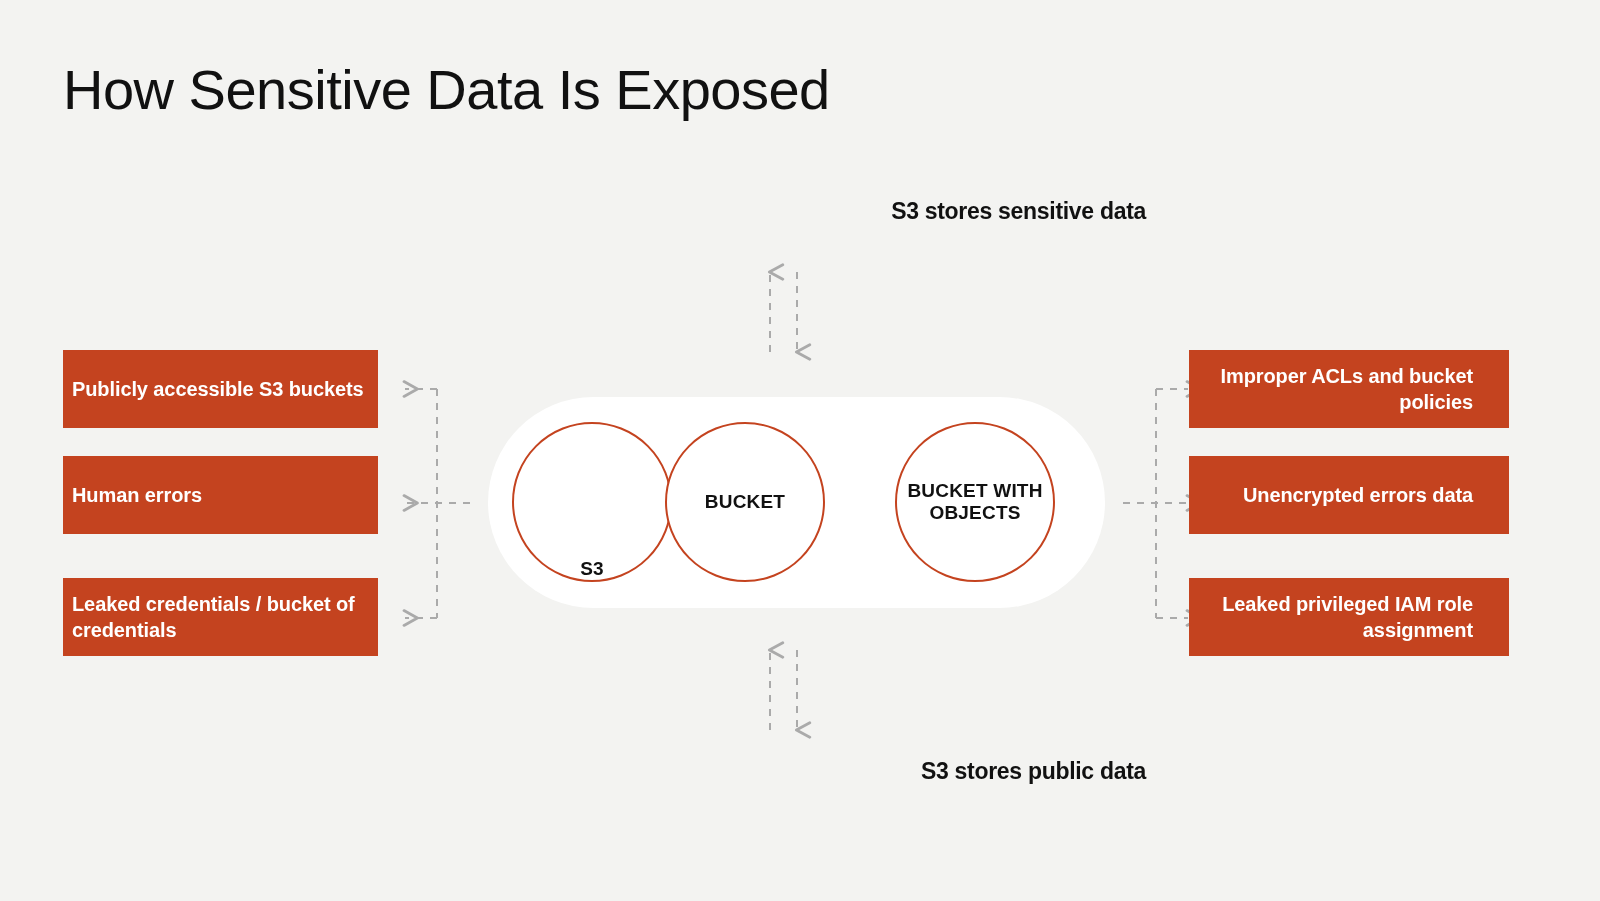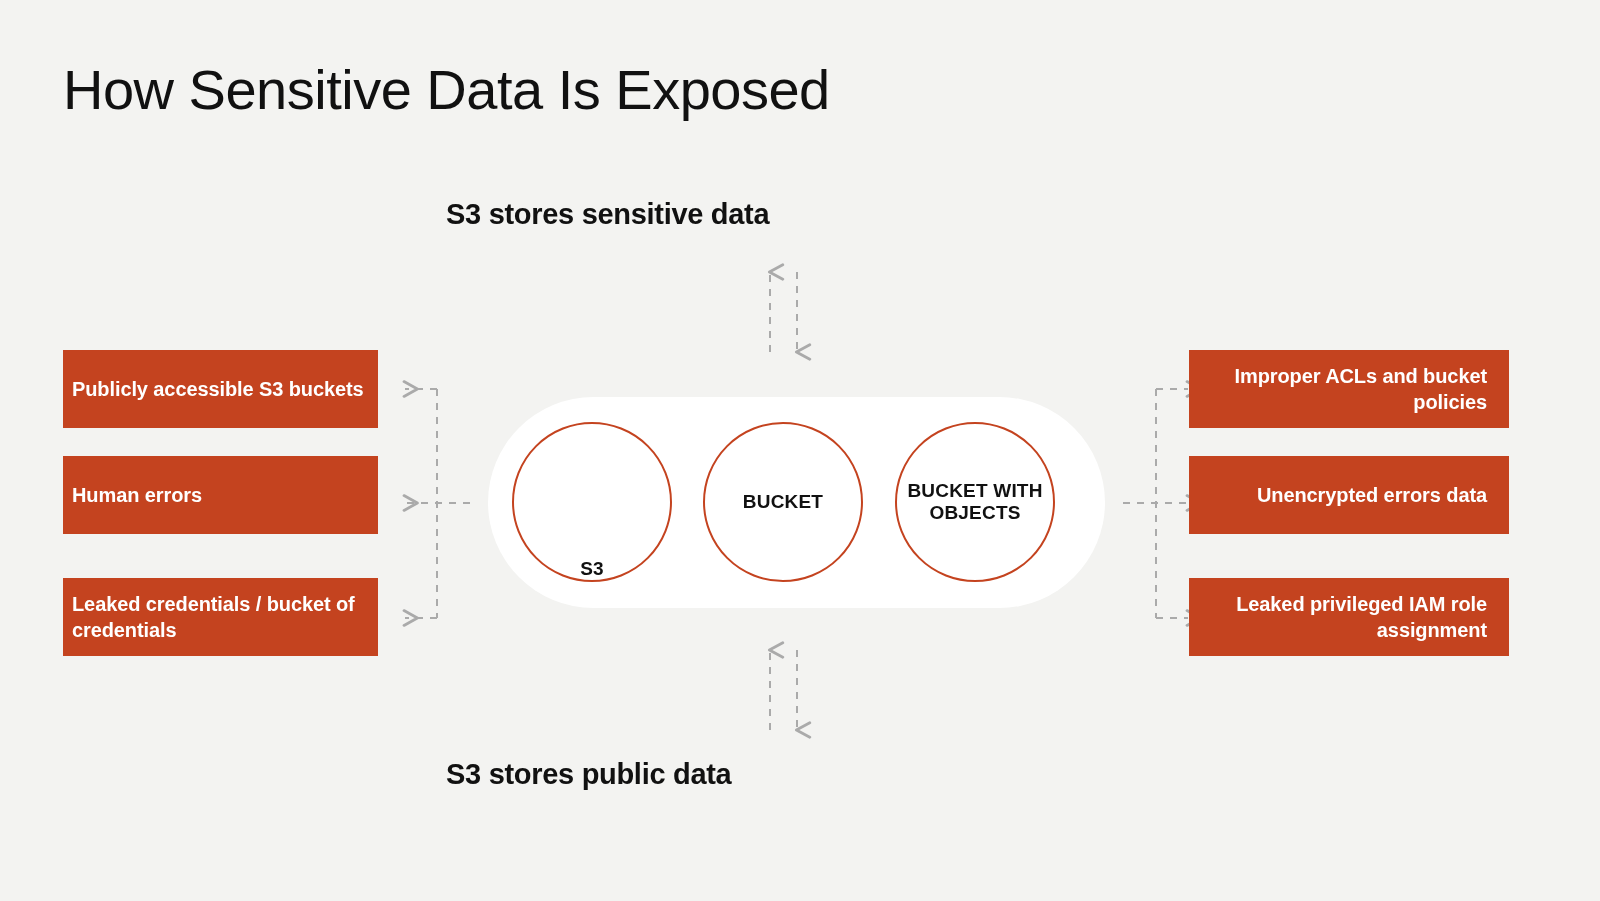--- a/index.html
+++ b/index.html
@@ -29,26 +29,26 @@
     font-size: 56px;
     font-weight: 400;
     letter-spacing: -0.5px;
     color: #111111;
     white-space: nowrap;
   }
 
   
   .flow-caption {
     position: absolute;
-    font-size: 29px;
+    font-size: 23px;
     font-weight: 700;
     letter-spacing: -0.3px;
     color: #111111;
     white-space: nowrap;
-    text-align: left;
+    text-align: right;
     width: 700px;
   }
   .flow-caption.top  { left: 446px; top: 198px; }
   .flow-caption.bottom { left: 446px; top: 758px; }
 
   
   .pill {
     position: absolute;
     left: 488px;
     top: 397px;
@@ -71,21 +71,21 @@
     box-sizing: border-box;
   }
   .node-circle span {
     font-size: 19px;
     font-weight: 700;
     letter-spacing: 0.2px;
     color: #111111;
     line-height: 1.18;
   }
   .node-s3      { left: 512px; top: 422px; align-items: flex-end; }
-  .node-bucket  { left: 703px; top: 422px; }
+  .node-bucket  { left: 665px; top: 422px; }
   .node-objects { left: 895px; top: 422px; }
 
   
   .factor-box {
     position: absolute;
     width: 315px;
     height: 78px;
     background: #c4431f;
     display: flex;
     align-items: center;
@@ -95,21 +95,21 @@
     font-size: 20px;
     font-weight: 700;
     color: #ffffff;
     line-height: 1.3;
     letter-spacing: -0.1px;
     width: 100%;
   }
   .left-box  { left: 63px; }
   .left-box span { text-align: left; padding-left: 9px; }
   .right-box { left: 1189px; width: 320px; }
-  .right-box span { text-align: right; padding-right: 22px; }
+  .right-box span { text-align: right; padding-right: 36px; }
 
   .row-1 { top: 350px; }
   .row-2 { top: 456px; }
   .row-3 { top: 578px; }
 
   
   .connectors {
     position: absolute;
     left: 0;
     top: 0;

